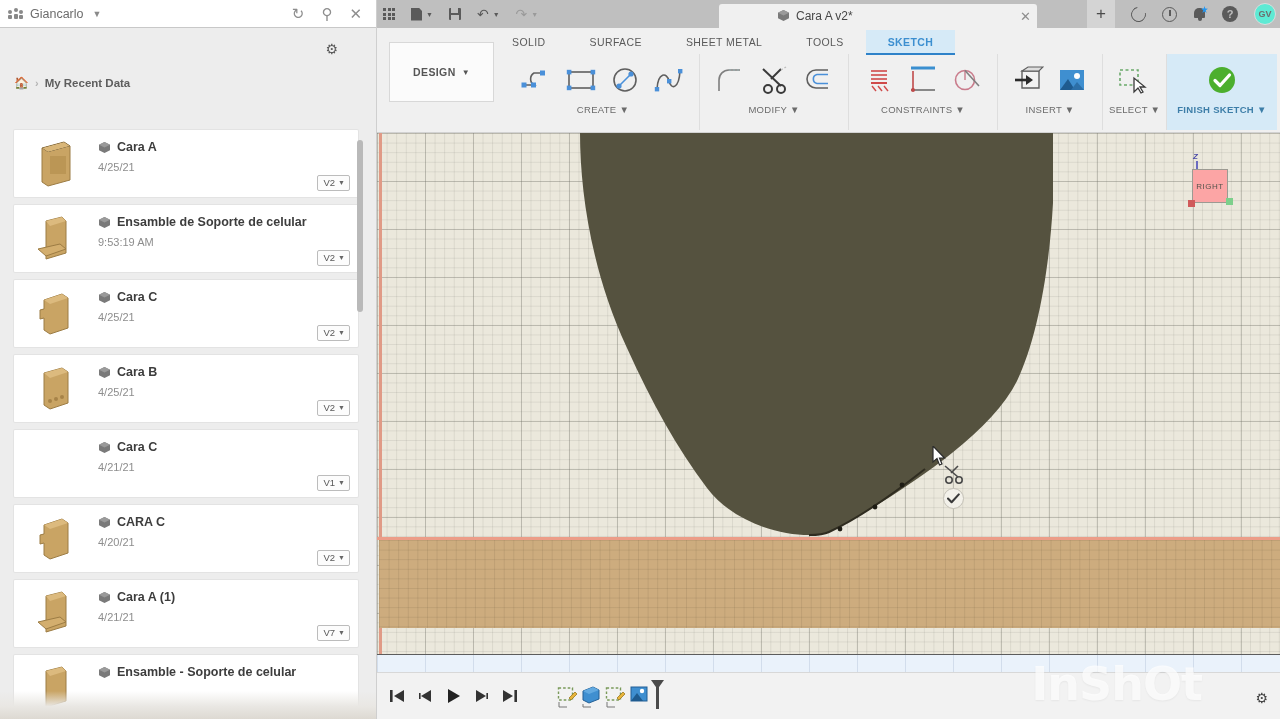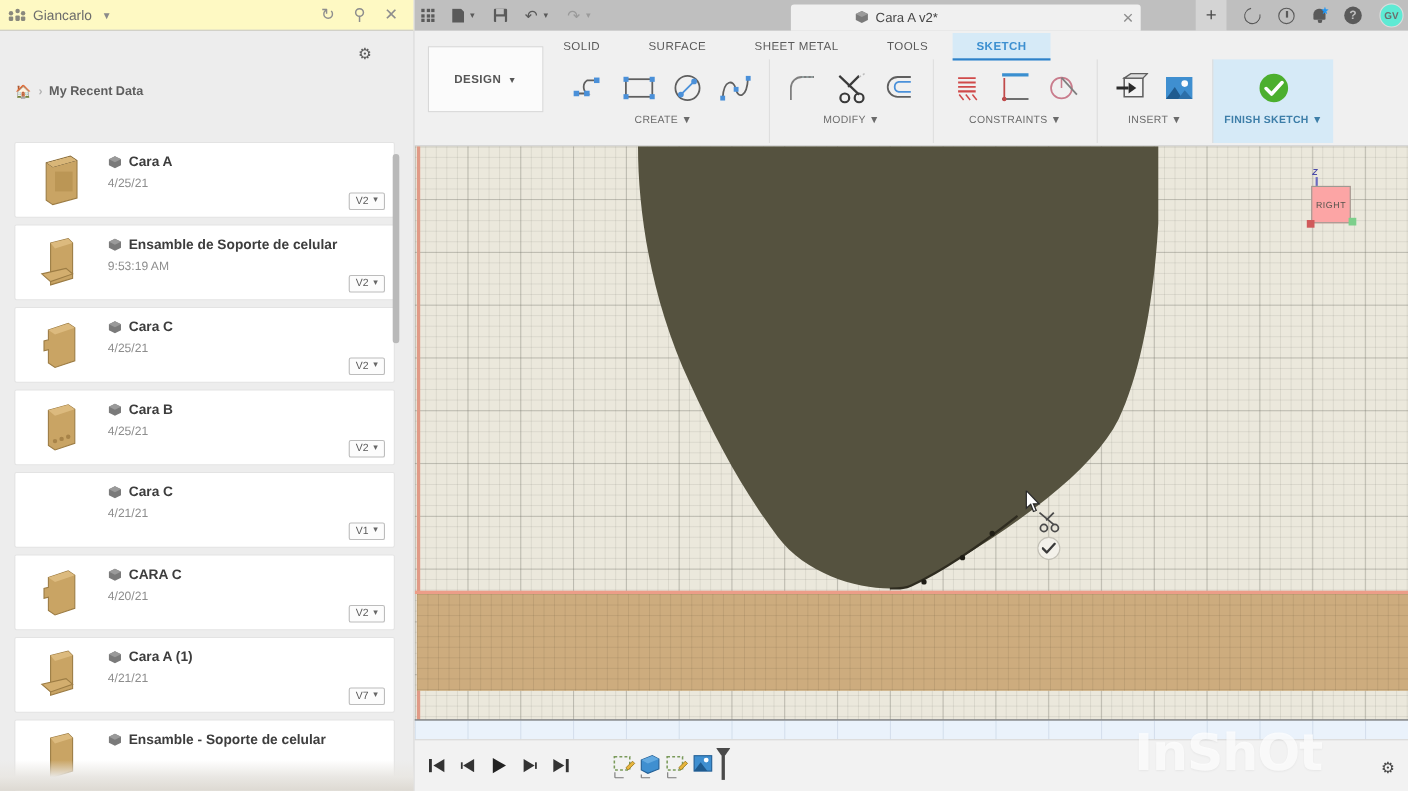--- a/index.html
+++ b/index.html
@@ -12,21 +12,21 @@
   #app { position: relative; width: 1280px; height: 719px; }
 
   
   .data-panel {
     position: absolute; left: 0; top: 0; width: 377px; height: 719px;
     background: #ededed;
     border-right: 1px solid #cfcfcf;
     overflow: hidden;
   }
   .dp-titlebar {
-    height: 28px; background: #fef9c3;
+    height: 28px; background: #ffffff;
     display: flex; align-items: center;
     padding: 0 8px;
     border-bottom: 1px solid #c8c8c8;
   }
   .dp-hub {
     display: flex; align-items: center; gap: 7px;
     color: #6c6c6c; font-size: 12.5px;
   }
   .hub-icon { width: 15px; height: 12px; position: relative; opacity:.8;}
   .hub-icon i {
@@ -770,20 +770,34 @@
                 <polygon points="14,23 20,15 27,23" fill="#2c6fa8"></polygon>
               </svg>
             </span>
           </div>
           <div class="panel-label">
             <span>INSERT</span>
             <span> ▼</span>
           </div>
         </div>
 
+        <div class="panel">
+          <div class="panel-icons">
+            <span class="pi">
+              <svg width="34" height="28" viewBox="0 0 34 28">
+                <rect x="4" y="4" width="18" height="15" fill="none" stroke="#6aa96a" stroke-width="1.6" stroke-dasharray="3 2.5"></rect>
+                <polygon points="18,12 18,26 22,22 25,27 27,26 24,21 29,21" fill="#ffffff" stroke="#3a3a3a" stroke-width="1.3"></polygon>
+              </svg>
+            </span>
+          </div>
+          <div class="panel-label">
+            <span>SELECT</span>
+            <span> ▼</span>
+          </div>
+        </div>
 
         <div class="panel finish-panel">
           <div class="panel-icons" style="justify-content:center;">
             <span class="pi">
               <svg width="34" height="34" viewBox="0 0 34 34">
                 <circle cx="17" cy="17" r="13" fill="#4caf2e"></circle>
                 <path d="M10 17.5 L15 22.5 L24.5 12" stroke="#ffffff" stroke-width="3.2" fill="none" stroke-linecap="round" stroke-linejoin="round"></path>
               </svg>
             </span>
           </div>

